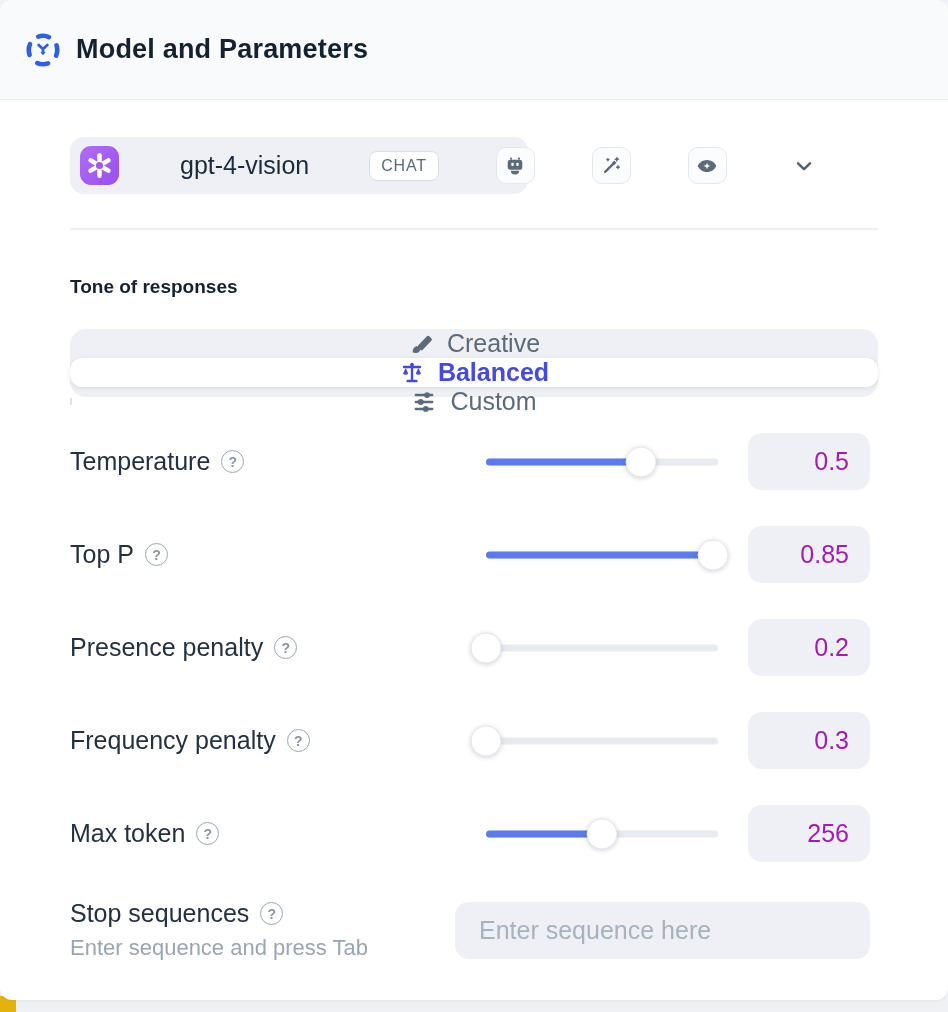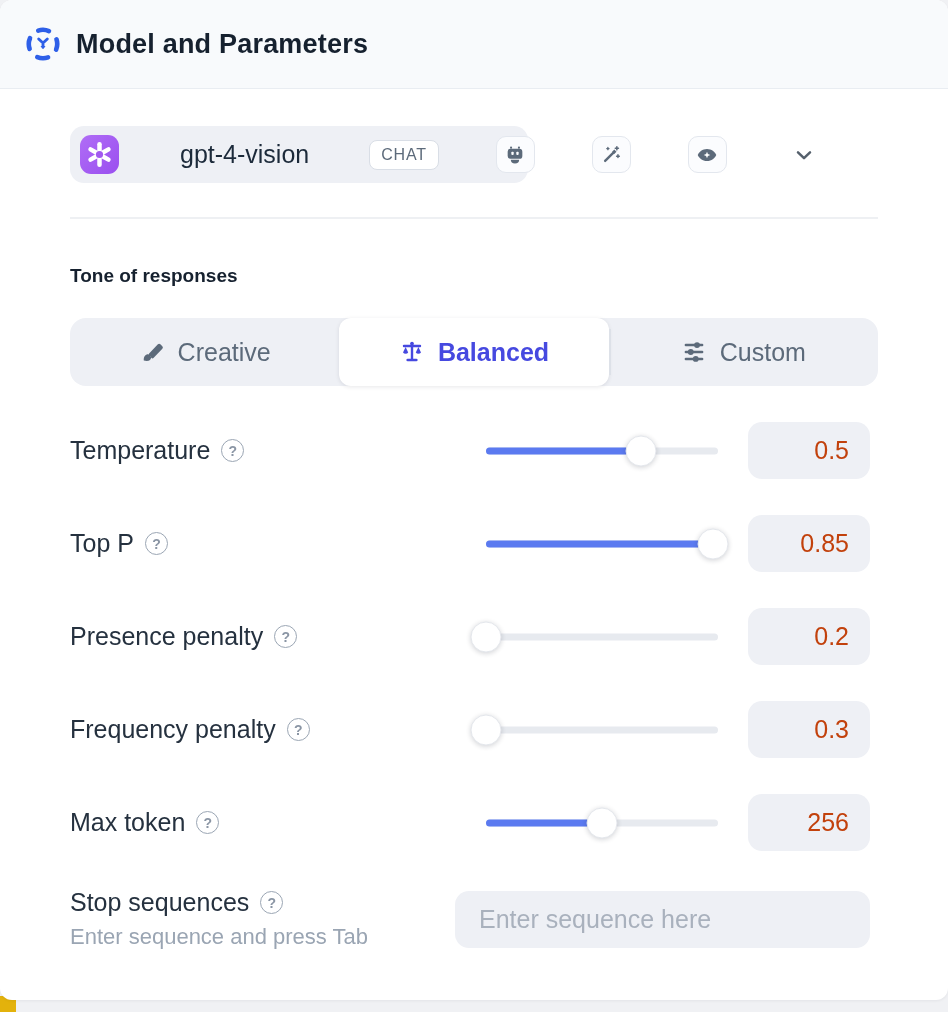--- a/index.html
+++ b/index.html
@@ -15,21 +15,21 @@
     background:#e3b20c;
   }
   .card {
     position:absolute; top:0; left:0; width:948px; height:1000px;
     background:#ffffff; border-radius:12px;
     box-shadow:0 1px 3px rgba(16,24,40,.06);
     overflow:hidden;
   }
   
   .card-header {
-    height:89px; background:#f8fafc; border-bottom:1px solid #e9edf2;
+    height:100px; background:#f8fafc; border-bottom:1px solid #e9edf2;
     display:flex; align-items:center; padding:0 24px;
   }
   .focus-icon { width:38px; height:38px; flex:0 0 auto; }
   .card-title {
     margin-left:14px; font-size:27px; font-weight:700; color:#16212f;
     letter-spacing:.2px;
   }
   
   .card-body { padding:0; }
   .row {
@@ -64,21 +64,21 @@
   .chevron { margin-left:8px; flex:0 0 auto; }
   .divider {
     height:2px; background:#eef0f3; margin:34px 70px 0 70px;
   }
   
   .tone-heading {
     margin:46px 70px 0 70px; font-size:19px; font-weight:600; color:#16212f;
   }
   .segmented {
     margin:31px 70px 0 70px; height:68px; background:#eef0f5; border-radius:16px;
-    display:flex; align-items:stretch; padding:0;
+    display:flex; align-items:stretch; padding:0;flex-direction:column;
   }
   .segment {
     flex:1; display:flex; align-items:center; justify-content:center;
     gap:13px; font-size:25px; font-weight:500; color:#5c6a7a;
     border-radius:12px; cursor:pointer; position:relative;
   }
   .segment.selected {
     background:#ffffff; color:#4649e0; font-weight:600;
     box-shadow:0 1px 4px rgba(16,24,40,.10);
     text-align:right;
@@ -110,21 +110,21 @@
     height:7px; border-radius:4px; background:#5b7af0;
   }
   .slider .thumb {
     position:absolute; top:50%; transform:translate(-50%,-50%);
     width:31px; height:31px; border-radius:50%; background:#ffffff;
     border:1px solid #e4e7ec; box-shadow:0 1px 5px rgba(16,24,40,.18);
   }
   .value-box {
     width:122px; height:57px; margin-left:30px; background:#eef0f5;
     border-radius:14px; display:flex; align-items:center; justify-content:flex-end;
-    padding-right:21px; font-size:25px; color:#c2410c; flex:0 0 auto;
+    padding-right:21px; font-size:25px; color:#a21caf; flex:0 0 auto;
   }
   
   .stop-row { margin-top:37px; align-items:center; }
   .stop-label-block { flex:1; }
   .stop-label-line { display:flex; align-items:center; gap:11px; }
   .stop-label { font-size:25px; font-weight:500; color:#25313f; }
   .stop-hint { margin-top:7px; font-size:22px; color:#9aa5b3; }
   .stop-input {
     width:415px; height:57px; background:#eef0f5; border:none; border-radius:14px;
     padding:0 24px; font-family:"Liberation Sans", sans-serif; font-size:25px;

